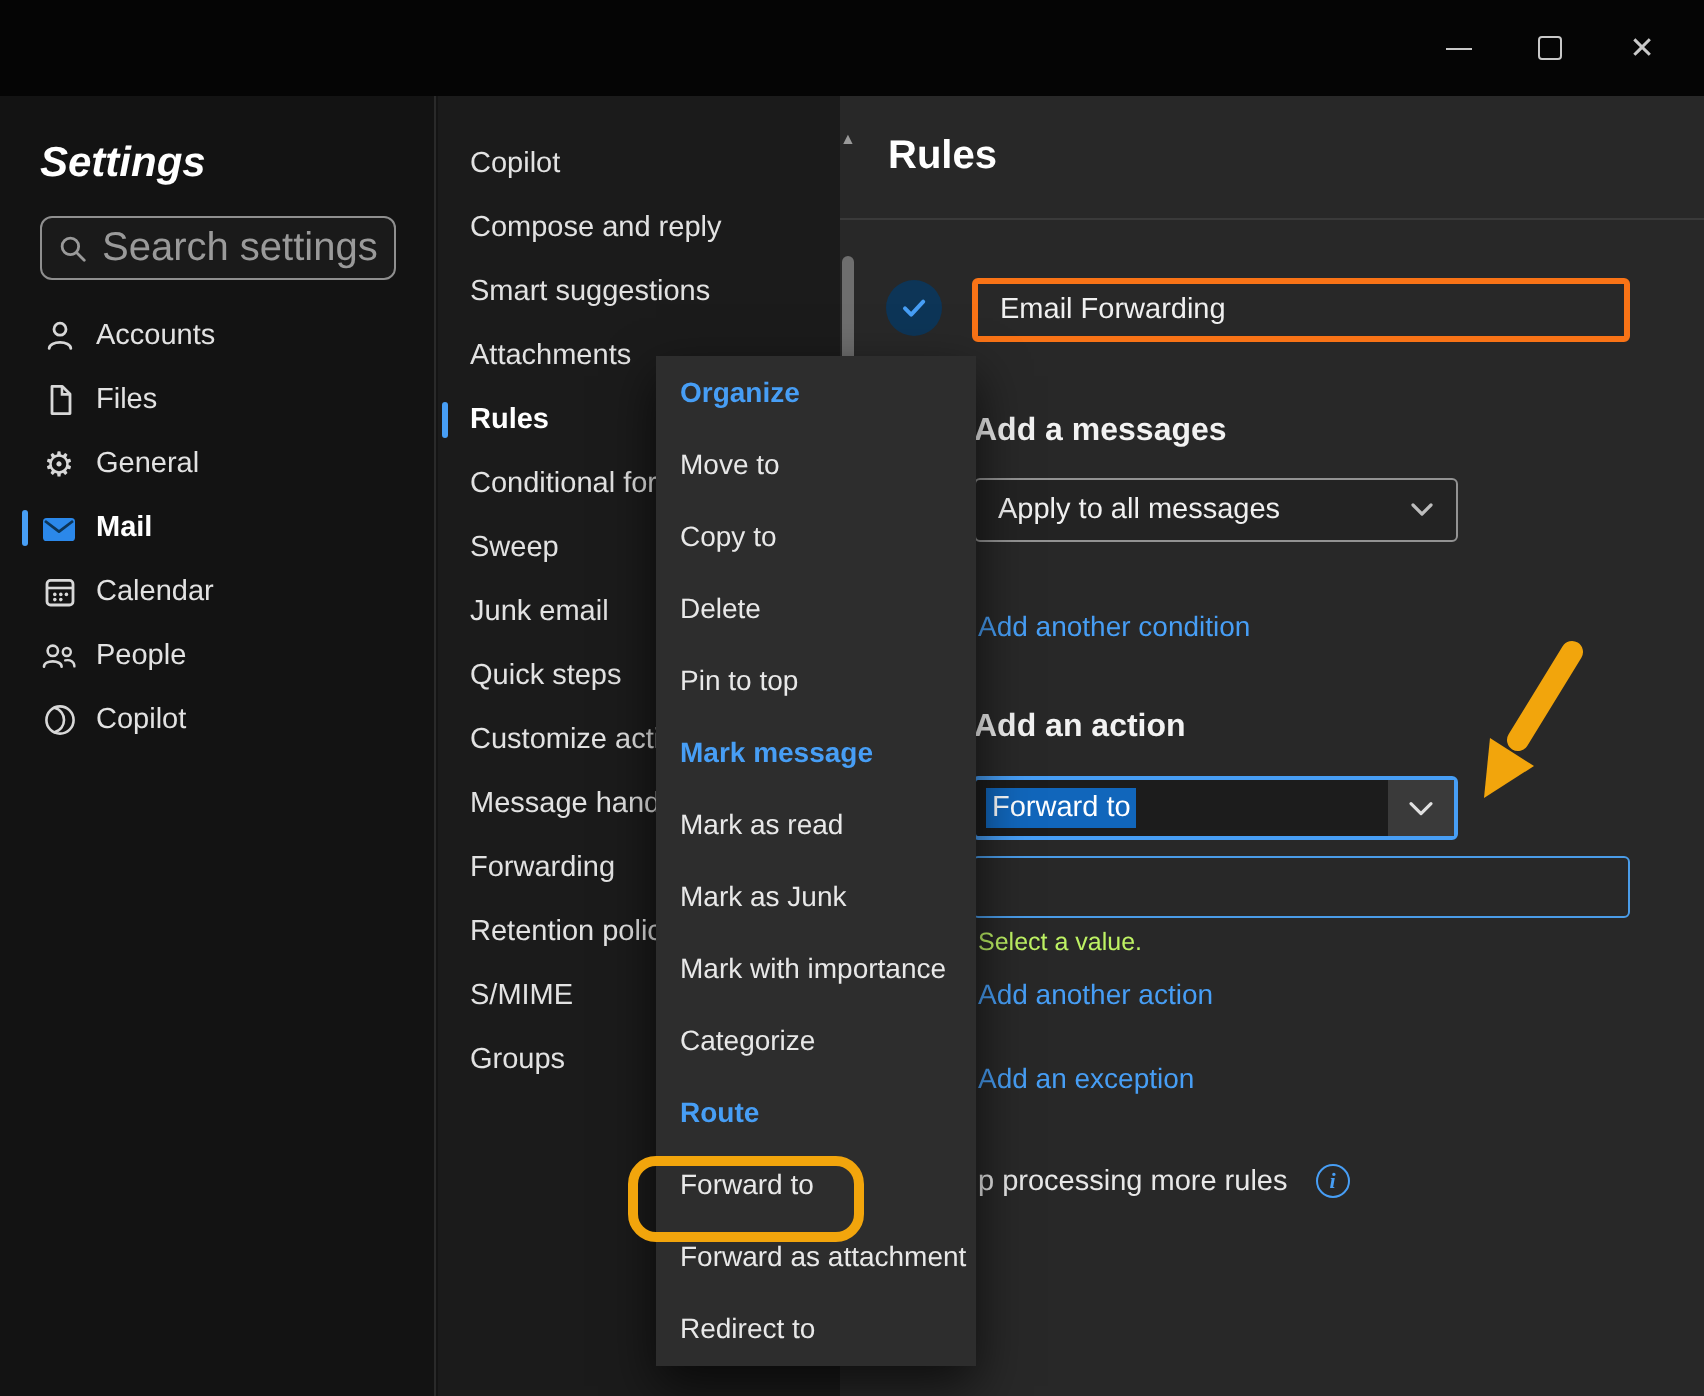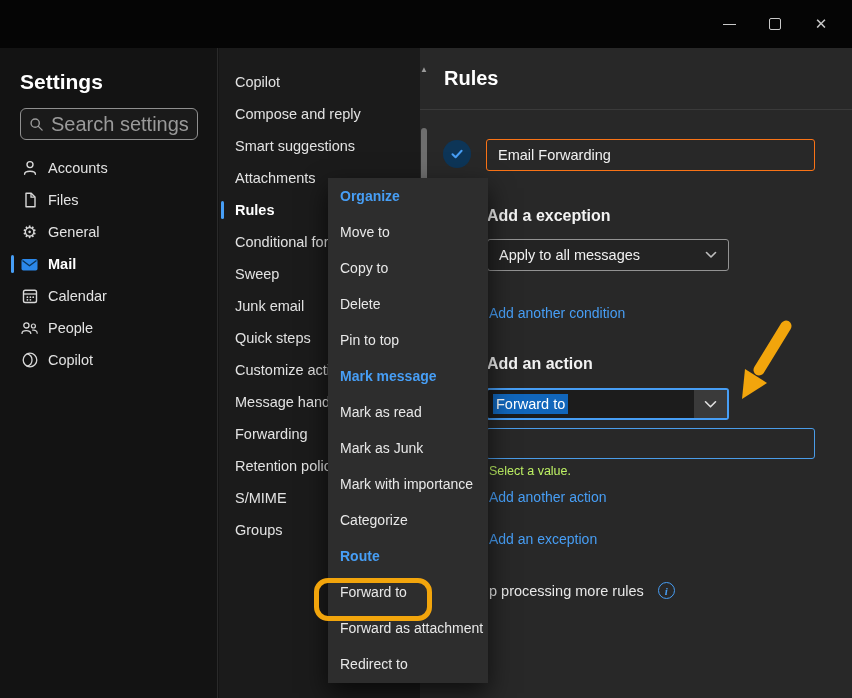--- a/index.html
+++ b/index.html
@@ -9,21 +9,21 @@
 
   
   .titlebar { position:absolute; left:0; top:0; width:852px; height:48px; background:#050505; }
   .win-controls { position:absolute; right:8px; top:0; height:48px; display:flex; align-items:center; }
   .win-btn { width:46px; height:48px; display:flex; align-items:center; justify-content:center; color:#c9c9c9; font-size:15px; cursor:default; }
   .min-glyph { display:block; width:13px; height:0; border-top:1.6px solid #c9c9c9; }
   .max-glyph { display:block; width:12px; height:12px; border:1.6px solid #c9c9c9; border-radius:2px; }
 
   
   .sidebar { position:absolute; left:0; top:48px; width:218px; height:650px; background:#131313; border-right:1px solid #2a2a2a; }
-  .sidebar-title { margin:22px 0 0 20px; font-size:21px; font-weight:bold; color:#fff; }
+  .sidebar-title { margin:22px 0 0 20px; font-size:21px; font-weight:bold; color:#fff;font-style:italic; }
   .search-box { position:absolute; left:20px; top:60px; width:178px; height:32px; border:1px solid #8f8f8f; border-radius:6px; display:flex; align-items:center; padding:0 8px; background:#1a1a1a; }
   .search-box input { flex:1; border:none; outline:none; background:transparent; color:#e8e8e8; font-size:20px; font-family:inherit; margin-left:7px; width:120px; }
   .search-box input::placeholder { color:#9a9a9a; }
   .side-list { position:absolute; left:0; top:104px; width:218px; }
   .side-item { position:relative; height:32px; display:flex; align-items:center; padding-left:20px; font-size:14.5px; color:#e2e2e2; cursor:default; }
   .side-item .s-icon { width:19px; height:19px; display:flex; align-items:center; justify-content:center; margin-right:9px; }
   .side-item.selected { color:#fff; font-weight:bold; }
   .side-item.selected::before { content:""; position:absolute; left:11px; top:7px; width:3px; height:18px; border-radius:2px; background:#479ef5; }
 
   
@@ -31,21 +31,21 @@
   .mn-list { padding-top:18px; }
   .mn-item { position:relative; height:32px; line-height:32px; padding-left:16px; font-size:14.5px; color:#e2e2e2; white-space:nowrap; cursor:default; }
   .mn-item.selected { color:#fff; font-weight:bold; }
   .mn-item.selected::before { content:""; position:absolute; left:2px; top:7px; width:3px; height:18px; border-radius:2px; background:#479ef5; }
 
   
   .panel { position:absolute; left:420px; top:48px; width:432px; height:650px; background:#282828; }
   .panel-header { height:62px; border-bottom:1px solid #3a3a3a; display:flex; align-items:center; padding-left:24px; }
   .panel-title { font-size:20px; font-weight:bold; color:#fff; }
   .check-badge { position:absolute; left:23px; top:92px; width:28px; height:28px; border-radius:50%; background:#0d3557; display:flex; align-items:center; justify-content:center; cursor:default; }
-  .name-input { position:absolute; left:66px; top:91px; width:329px; height:32px; background:transparent; border:1px solid #f97316; border-radius:3px; color:#f0f0f0; font-size:14.5px; font-family:inherit; padding:0 11px; outline:none; }
+  .name-input { position:absolute; left:66px; top:91px; width:329px; height:32px; background:transparent; border:3px solid #f97316; border-radius:3px; color:#f0f0f0; font-size:14.5px; font-family:inherit; padding:0 11px; outline:none; }
   .sec-heading { position:absolute; left:67px; font-size:16px; font-weight:bold; color:#f2f2f2; }
   .cond-select { position:absolute; left:67px; top:191px; width:242px; height:32px; border:1px solid #939393; border-radius:3px; background:#232323; display:flex; align-items:center; justify-content:space-between; padding:0 11px; font-size:14.5px; color:#f0f0f0; cursor:default; }
   .blue-link { position:absolute; left:69px; font-size:14px; color:#479ef5; cursor:pointer; }
   .combo { position:absolute; left:66px; top:340px; width:243px; height:32px; border:2px solid #479ef5; border-radius:3px; background:#1c1c1c; display:flex; align-items:stretch; cursor:default; }
   .combo-text { flex:1; display:flex; align-items:center; padding-left:5px; font-size:14.5px; color:#fff; }
   .combo-text .sel { background:#1166BB; padding:2px 3px; }
   .combo-dd { width:33px; background:#3a3a3a; display:flex; align-items:center; justify-content:center; }
   .value-input { position:absolute; left:66px; top:380px; width:329px; height:31px; background:transparent; border:1px solid #4a9ce8; border-radius:3px; outline:none; color:#f0f0f0; font-size:14.5px; font-family:inherit; padding:0 11px; }
   .error-text { position:absolute; left:69px; top:416px; font-size:12.5px; color:#bef264; }
   .stop-row { position:absolute; left:69px; top:534px; display:flex; align-items:flex-end; font-size:14.5px; color:#e8e8e8; }
@@ -196,21 +196,21 @@
       <span class="panel-title">Rules</span>
     </div>
 
     <div class="check-badge">
       <svg class="icon" width="16" height="16" viewBox="0 0 16 16">
           <path d="M3.5 8.2 L6.6 11.3 L12.6 4.8" fill="none" stroke="#479ef5" stroke-width="2" stroke-linecap="round" stroke-linejoin="round"></path>
         </svg>
     </div>
     <input class="name-input" value="Email Forwarding" style="">
 
-    <div class="sec-heading" style="top:159px;">Add a exception</div>
+    <div class="sec-heading" style="top:159px;">Add a messages</div>
     <div class="cond-select">
       <span>Apply to all messages</span>
       <svg class="icon" width="12" height="8" viewBox="0 0 12 8">
           <path d="M1.5 1.5 L6 6 L10.5 1.5" fill="none" stroke="#bdbdbd" stroke-width="1.6" stroke-linecap="round" stroke-linejoin="round"></path>
         </svg>
     </div>
     <div class="blue-link" style="top:242px;margin-top:15px;">Add another condition</div>
 
     <div class="sec-heading" style="top:307px;">Add an action</div>
     <div class="combo">

